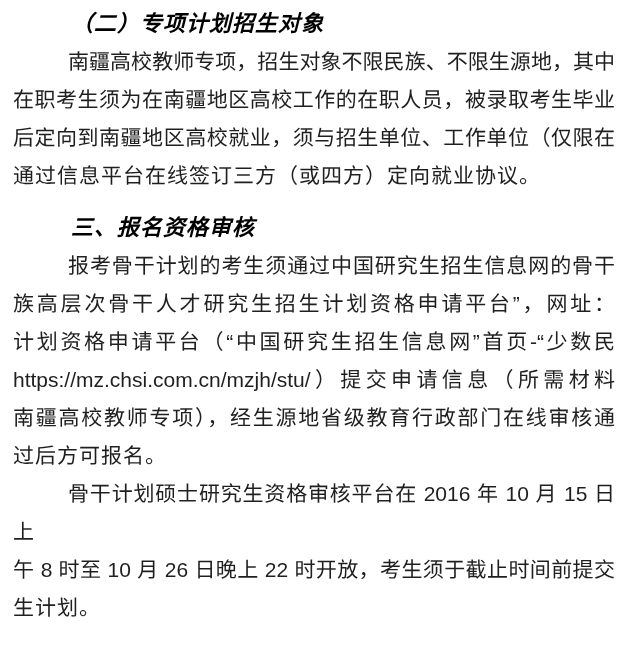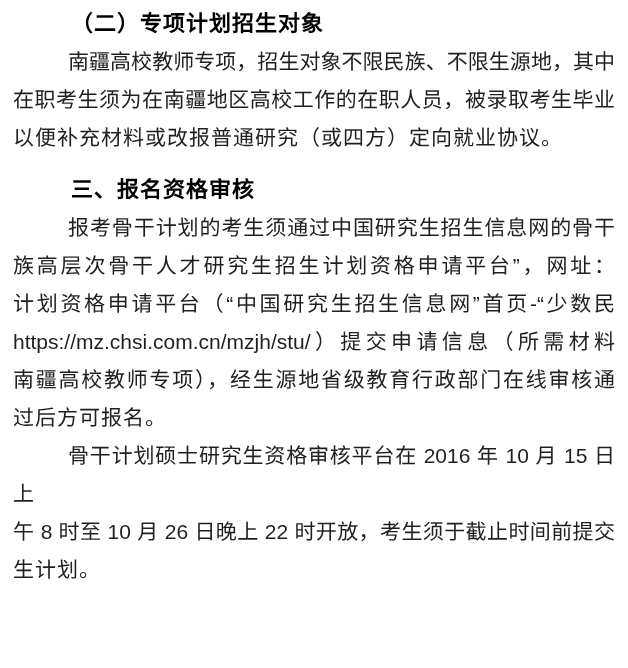--- a/index.html
+++ b/index.html
@@ -20,20 +20,21 @@
     line-height: 38px;
     white-space: normal;
   }
   .heading-row {
     font-family: "Liberation Sans", "DejaVu Sans", sans-serif;
     font-weight: bold;
     font-size: 22px;
     color: #000000;
     text-indent: 58px;
     letter-spacing: 1px;
+    font-style: italic;
   }
   .heading-row.sec2 {
     margin-top: 14px;
   }
   .body-line {
     font-family: Liberation Sans, sans-serif;
     font-size: 21px;
     color: #1f1f1f;
     text-align: justify;
     text-align-last: justify;
@@ -49,21 +50,22 @@
 </style>
 </head>
 <body>
 
 <div class="page">
 
   <div class="row heading-row">（二）专项计划招生对象</div>
 
   <div class="row body-line first">南疆高校教师专项，招生对象不限民族、不限生源地，其中</div>
   <div class="row body-line">在职考生须为在南疆地区高校工作的在职人员，被录取考生毕业</div>
-  <div class="row body-line last">以便补充材料或改报普通研究（或四方）定向就业协议。</div>
+  <div class="row body-line">后定向到南疆地区高校就业，须与招生单位、工作单位（仅限在</div>
+  <div class="row body-line last">通过信息平台在线签订三方（或四方）定向就业协议。</div>
 
   <div class="row heading-row sec2">三、报名资格审核</div>
 
   <div class="row body-line first">报考骨干计划的考生须通过中国研究生招生信息网的骨干</div>
   <div class="row body-line">族高层次骨干人才研究生招生计划资格申请平台”，网址：</div>
   <div class="row body-line">计划资格申请平台（“中国研究生招生信息网”首页-“少数民</div>
   <div class="row body-line">https://mz.chsi.com.cn/mzjh/stu/）提交申请信息（所需材料</div>
   <div class="row body-line">南疆高校教师专项），经生源地省级教育行政部门在线审核通</div>
   <div class="row body-line last">过后方可报名。</div>
 

